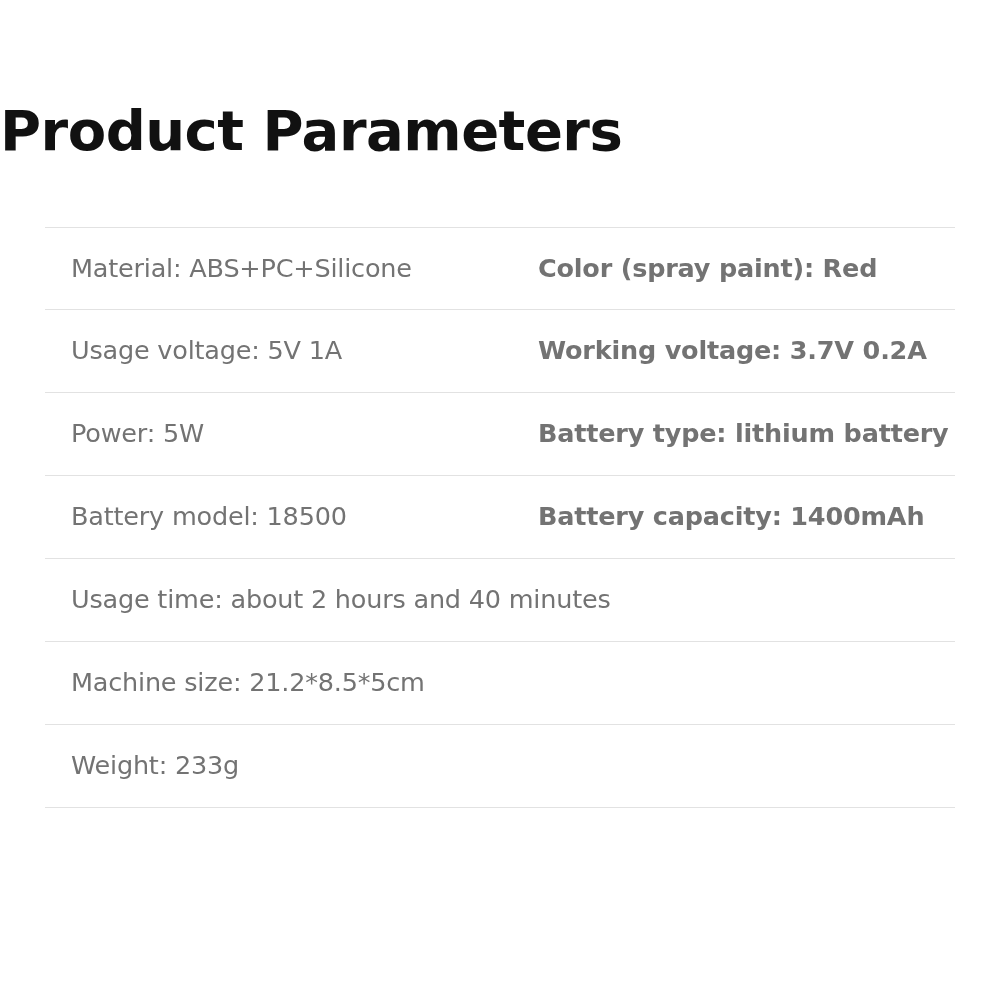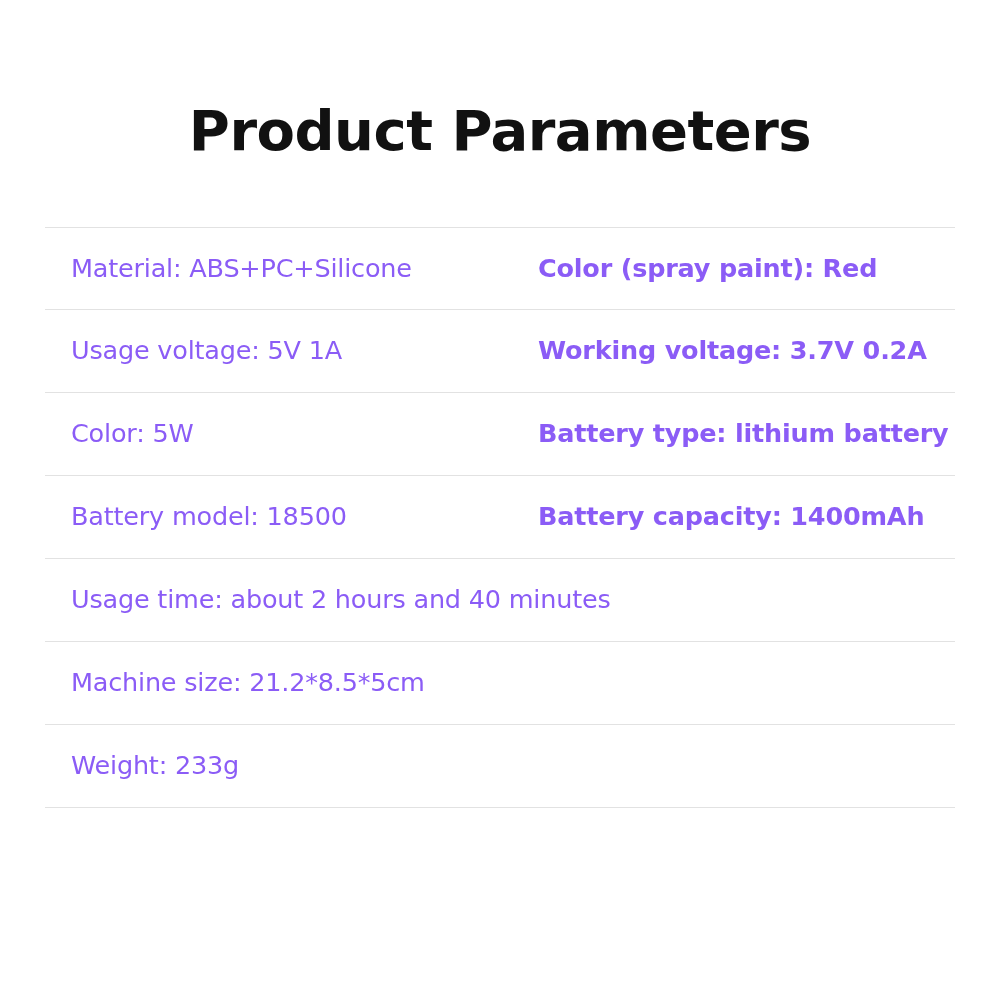--- a/index.html
+++ b/index.html
@@ -14,21 +14,21 @@
     color: #1c1c1c;
     overflow: hidden;
   }
   .page {
     position: relative;
     width: 1000px;
     height: 1000px;
     box-sizing: border-box;
   }
   .title {
-    text-align: center;
+    text-align: left;
     font-size: 56px;
     font-weight: 700;
     letter-spacing: -0.5px;
     color: #111111;
     margin: 0;
     padding-top: 100px;
     line-height: 1.1;
   }
   .spec-table {
     margin: 0 auto;
@@ -44,21 +44,21 @@
     height: 83px;
     border-bottom: 1px solid #e2e2e2;
     box-sizing: border-box;
   }
   .spec-row:first-child {
     border-top: 1px solid #e2e2e2;
   }
   .spec-cell {
     font-size: 25.5px;
     font-weight: 400;
-    color: #8b5cf6;
+    color: #737373;
     line-height: 1.2;
     letter-spacing: -0.2px;
     padding-left: 26px;
     box-sizing: border-box;
   }
   .spec-cell.left {
     width: 50%;
   }
   .spec-cell.right {
     width: 50%;
@@ -82,21 +82,21 @@
       <div class="spec-cell left">Material: ABS+PC+Silicone</div>
       <div class="spec-cell right">Color (spray paint): Red</div>
     </div>
 
     <div class="spec-row">
       <div class="spec-cell left">Usage voltage: 5V 1A</div>
       <div class="spec-cell right">Working voltage: 3.7V 0.2A</div>
     </div>
 
     <div class="spec-row">
-      <div class="spec-cell left">Color: 5W</div>
+      <div class="spec-cell left">Power: 5W</div>
       <div class="spec-cell right">Battery type: lithium battery</div>
     </div>
 
     <div class="spec-row">
       <div class="spec-cell left">Battery model: 18500</div>
       <div class="spec-cell right">Battery capacity: 1400mAh</div>
     </div>
 
 
     <div class="spec-row">

